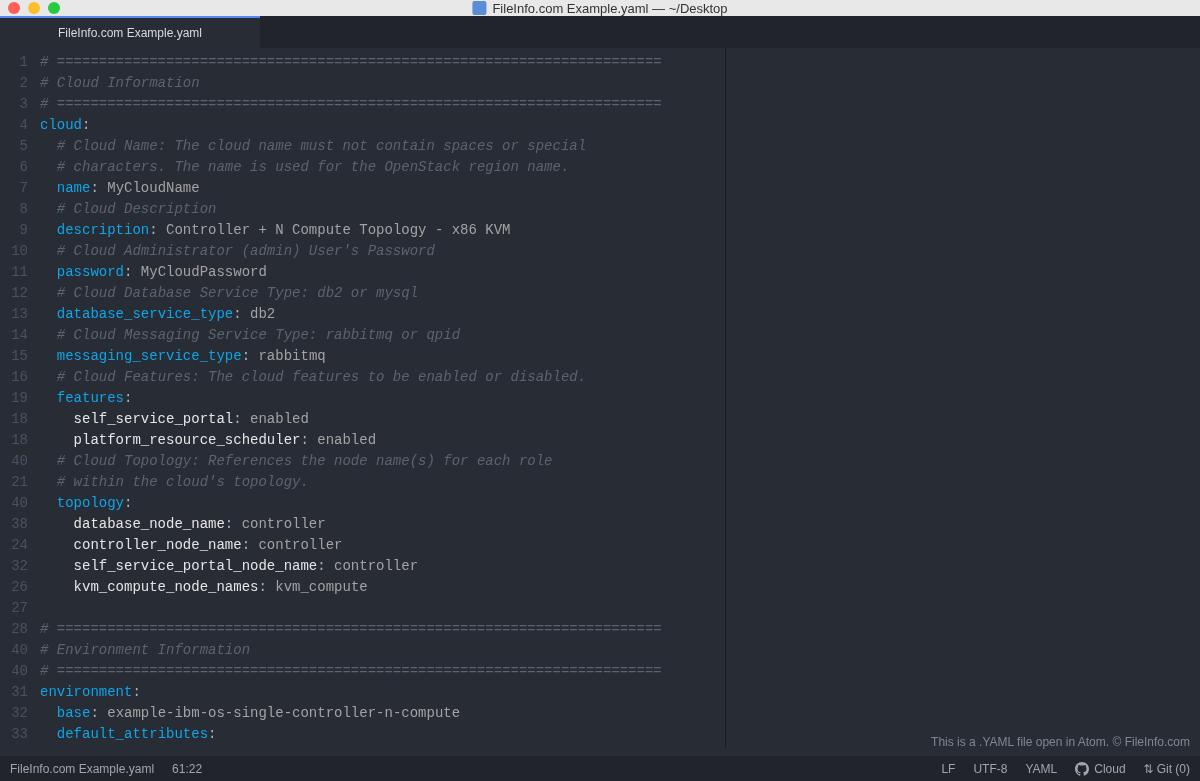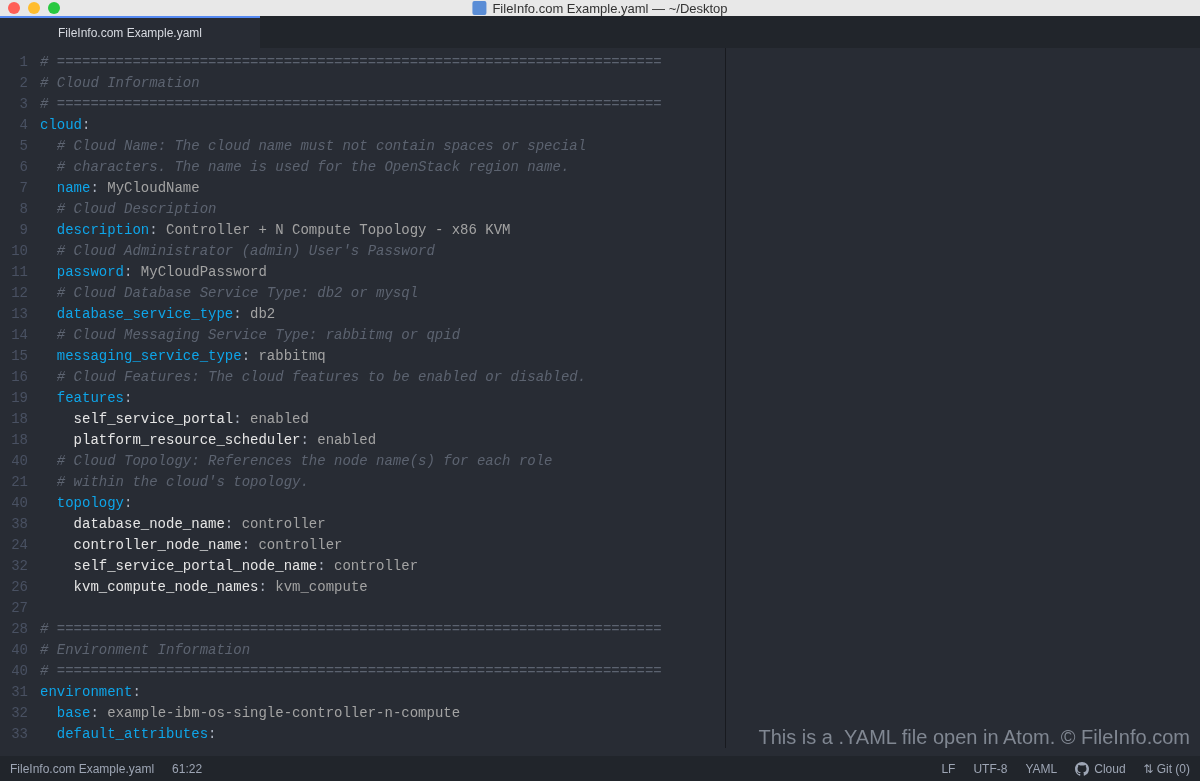--- a/index.html
+++ b/index.html
@@ -84,21 +84,21 @@
   width: 475px;
   border-left: 1px solid #181a1f;
   background: #282c34;
 }
 .watermark {
   position: absolute;
   right: 10px;
   bottom: 32px;
   color: #808792;
   font-family: -apple-system, "Helvetica Neue", sans-serif;
-  font-size: 20px;
+  font-size: 12px;
 }
 .statusbar {
   position: absolute;
   bottom: 0; left: 0; right: 0;
   height: 25px;
   background: #21252b;
   display: flex;
   align-items: center;
   justify-content: space-between;
   padding: 0 10px;

